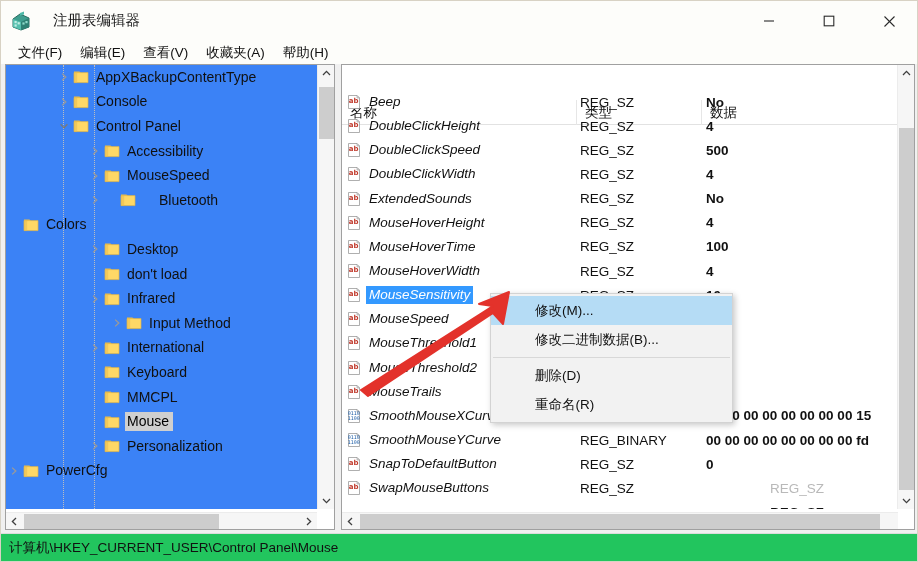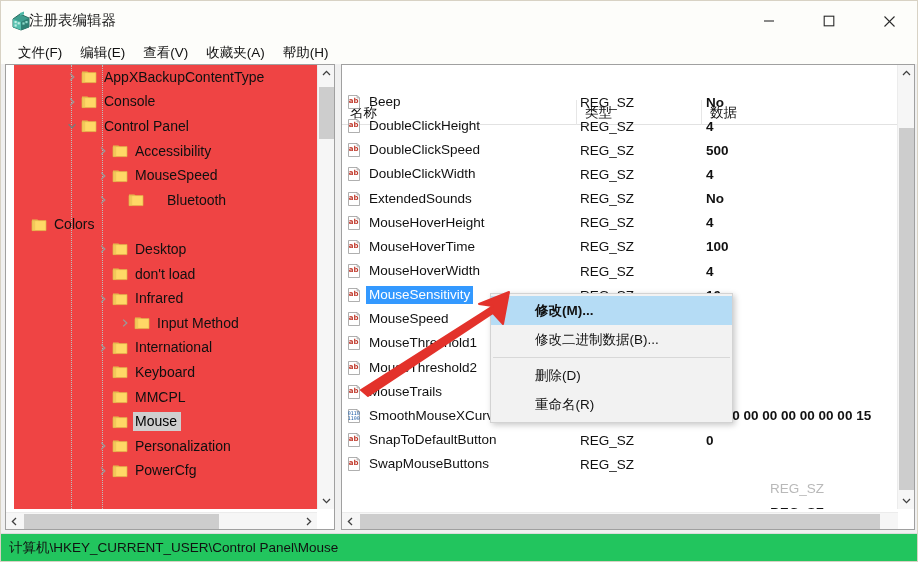--- a/index.html
+++ b/index.html
@@ -30,21 +30,21 @@
     display: flex;
     align-items: center;
   }
   .app-icon {
     position: absolute;
     left: 9px; top: 9px;
     width: 22px; height: 22px;
   }
   .title-text {
     position: absolute;
-    left: 28px; top: 10px;
+    left: 52px; top: 10px;
     font-size: 14.5px;
     color: #1a1a1a;
     white-space: nowrap;
   }
   .wincontrols {
     position: absolute;
     right: 0; top: 0;
     height: 40px;
     display: flex;
   }
@@ -89,24 +89,24 @@
     background: #ffffff;
     border: 1px solid #a0a0a0;
     overflow: hidden;
   }
   .pane-left  { left: 4px;   width: 330px; height: 466px; }
   .pane-right { left: 340px; width: 574px; height: 466px; }
 
   
   .tree {
     position: absolute;
-    left: 8px; top: 0;
+    left: 0; top: 0;
     width: 311px; height: 444px;
     overflow: hidden;
-    background: #ef4444;
+    background: #3b82f6;
   }
   .tnode {
     position: relative;
     height: 24.6px;
     display: flex;
     align-items: center;
     white-space: nowrap;
     cursor: default;
   }
   .tnode .chev {
@@ -185,20 +185,21 @@
   }
   .lrow .c-data {
     position: absolute; left: 364px; top: 0;
     height: 24.15px;
     display: flex; align-items: center;
     font-size: 13.5px; color: #111; font-weight: bold;
   }
   .lrow .vname {
     font-size: 13.5px; color: #111;
     padding: 1px 3px 2px 3px;
+    font-style: italic;
   }
   .lrow.selected .vname {
     background: #3399ff;
     color: #ffffff;
   }
   .vicon {
     width: 16px; height: 16px;
     flex: 0 0 16px;
     margin-right: 4px;
     position: relative;
@@ -278,21 +279,21 @@
   .ctxitem {
     height: 29px;
     display: flex;
     align-items: center;
     padding-left: 44px;
     font-size: 13.5px;
     color: #111;
     white-space: nowrap;
     cursor: default;
   }
-  .ctxitem.bold { font-weight: bold; }
+  .ctxitem.bold { font-weight: normal; }
   .ctxitem.hl {
     background: #b5dcf5;
   }
   .ctxsep {
     height: 1px;
     background: #d8d8d8;
     margin: 3px 2px 3px 2px;
   }
 
   
@@ -557,21 +558,21 @@
               </svg>
             </span>
             <span class="tfolder"><svg width="18" height="16" viewBox="0 0 18 16">
                 <path d="M2 2.5 L7.5 2.5 L9 4.2 L2 4.2 Z" fill="#e8bb4e"></path>
                 <path d="M2 3.6 L16 3.6 L16 13.6 L2 13.6 Z" fill="#ffd866"></path>
                 <path d="M2 3.6 L5.2 3.6 L5.2 13.6 L2 13.6 Z" fill="#f2c85a"></path>
                 <path d="M2 3.6 L16 3.6 L16 13.6 L2 13.6 Z" fill="none" stroke="#e0b449" stroke-width="0.7"></path>
               </svg></span>
             <span class="tlabel">Personalization</span>
           </div>
-          <div class="tnode" style="padding-left: 81px;">
+          <div class="tnode" style="">
             <span class="chev">
               <svg width="10" height="10" viewBox="0 0 10 10">
                 <polyline points="3.2,1.6 6.8,5 3.2,8.4" fill="none" stroke="#9a9a9a" stroke-width="1.3"></polyline>
               </svg>
             </span>
             <span class="tfolder"><svg width="18" height="16" viewBox="0 0 18 16">
                 <path d="M2 2.5 L7.5 2.5 L9 4.2 L2 4.2 Z" fill="#e8bb4e"></path>
                 <path d="M2 3.6 L16 3.6 L16 13.6 L2 13.6 Z" fill="#ffd866"></path>
                 <path d="M2 3.6 L5.2 3.6 L5.2 13.6 L2 13.6 Z" fill="#f2c85a"></path>
                 <path d="M2 3.6 L16 3.6 L16 13.6 L2 13.6 Z" fill="none" stroke="#e0b449" stroke-width="0.7"></path>
@@ -786,20 +787,33 @@
               <span class="vname">SmoothMouseXCurve</span>
             </div>
             <div class="c-type">REG_BINARY</div>
             <div class="c-data">00 00 00 00 00 00 00 00 15</div>
           </div>
           <div class="lrow">
             <div class="c-name">
               <span class="vicon"><svg width="16" height="16" viewBox="0 0 16 16">
                   <path d="M2.5 1.5 L11 1.5 L13.5 4 L13.5 14.5 L2.5 14.5 Z" fill="#ffffff" stroke="#9a9a9a" stroke-width="0.8"></path>
                   <path d="M11 1.5 L11 4 L13.5 4 Z" fill="#e4e4e4" stroke="#9a9a9a" stroke-width="0.6"></path>
+                  <text x="7.8" y="7.4" font-family="DejaVu Sans Mono, monospace" font-size="5" fill="#1f5fa8" text-anchor="middle">0110</text>
+                  <text x="7.8" y="12.4" font-family="DejaVu Sans Mono, monospace" font-size="5" fill="#1f5fa8" text-anchor="middle">1100</text>
+                </svg></span>
+              <span class="vname">SmoothMouseYCurve</span>
+            </div>
+            <div class="c-type">REG_BINARY</div>
+            <div class="c-data">00 00 00 00 00 00 00 00 fd</div>
+          </div>
+          <div class="lrow">
+            <div class="c-name">
+              <span class="vicon"><svg width="16" height="16" viewBox="0 0 16 16">
+                  <path d="M2.5 1.5 L11 1.5 L13.5 4 L13.5 14.5 L2.5 14.5 Z" fill="#ffffff" stroke="#9a9a9a" stroke-width="0.8"></path>
+                  <path d="M11 1.5 L11 4 L13.5 4 Z" fill="#e4e4e4" stroke="#9a9a9a" stroke-width="0.6"></path>
                   <text x="7.6" y="9.4" font-family="DejaVu Sans, sans-serif" font-size="7" font-weight="bold" fill="#c0392b" text-anchor="middle">ab</text>
                 </svg></span>
               <span class="vname">SnapToDefaultButton</span>
             </div>
             <div class="c-type">REG_SZ</div>
             <div class="c-data">0</div>
           </div>
           <div class="lrow">
             <div class="c-name">
               <span class="vicon"><svg width="16" height="16" viewBox="0 0 16 16">

